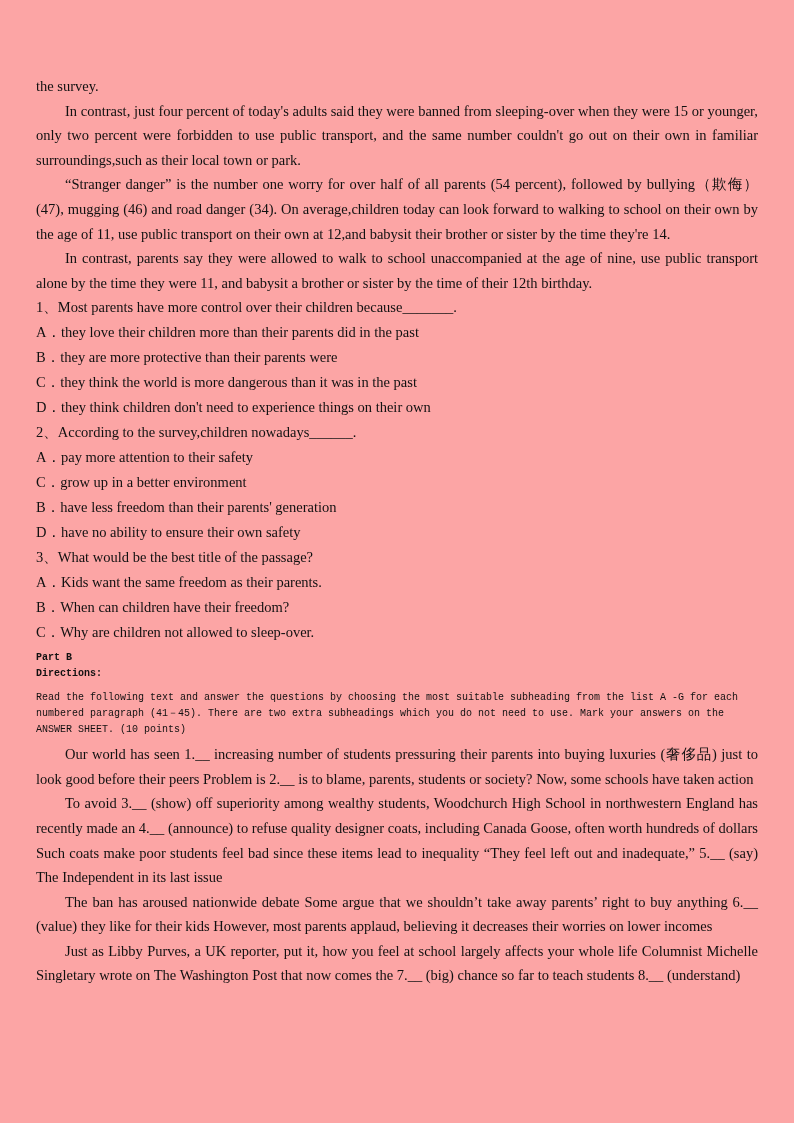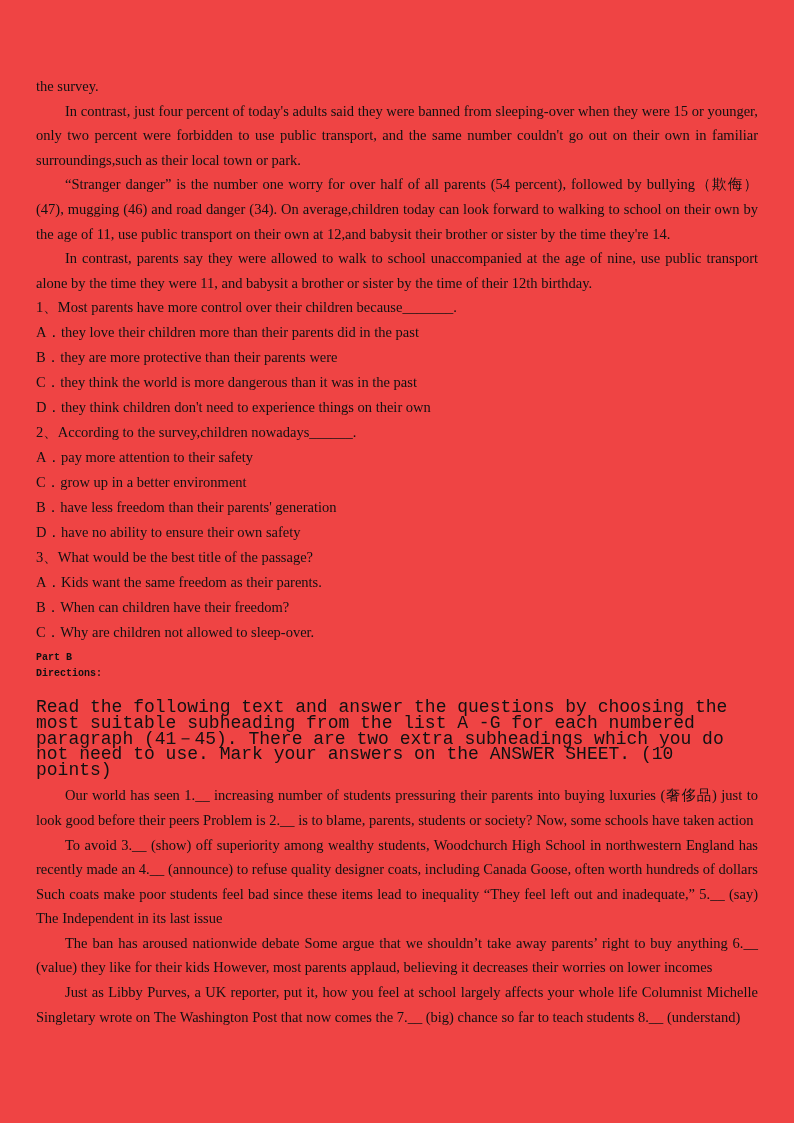--- a/index.html
+++ b/index.html
@@ -6,21 +6,21 @@
     margin: 0;
     padding: 0;
     background: #ffffff;
   }
   .page {
     position: relative;
     width: 794px;
     height: 1123px;
     box-sizing: border-box;
     padding: 74px 36px 0 36px;
-    background: #ef4444;
+    background: #fca5a5;
     color: #111111;
     overflow: hidden;
     font-family: "Liberation Serif", "DejaVu Serif", serif;
   }
   p { margin: 0; }
   .serif {
     font-size: 14.5px;
     line-height: 24.6px;
     text-align: justify;
   }
@@ -33,24 +33,24 @@
   }
   .mono-bold {
     font-family: "Liberation Mono", "DejaVu Sans Mono", monospace;
     font-weight: bold;
     font-size: 10px;
     line-height: 16px;
     margin-top: 5px;
   }
   .mono-dir {
     font-family: "Liberation Mono", "DejaVu Sans Mono", monospace;
-    font-size: 18px;
+    font-size: 10px;
     line-height: 15.6px;
     text-align: left;
-    margin-top: 18px;
+    margin-top: 8px;
   }
   .partb-para { margin-top: 0; }
   .first-pb { margin-top: 5px; }
 </style>
 </head>
 <body>
 
 <div class="page">
 
   <p class="serif noindent">the survey.</p>

